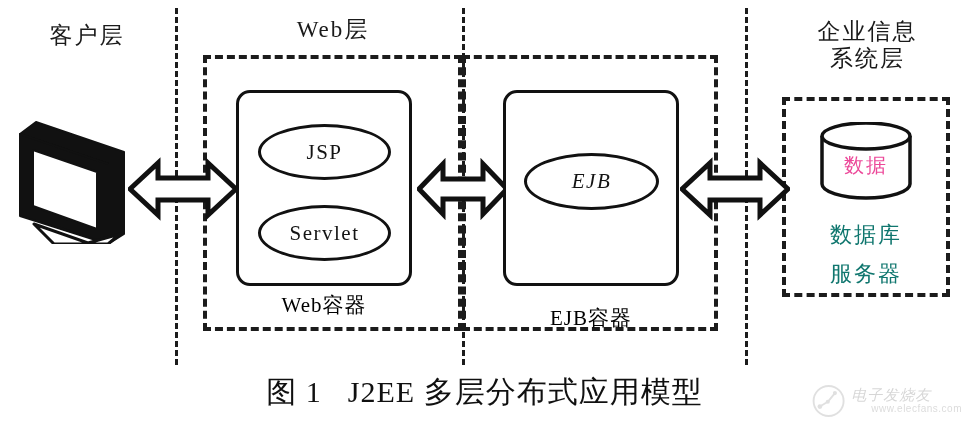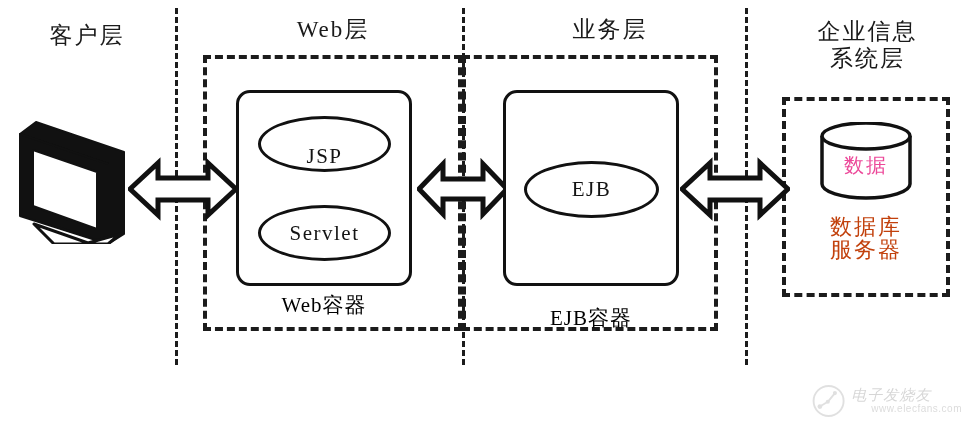--- a/index.html
+++ b/index.html
@@ -105,22 +105,22 @@
     letter-spacing: 2px;
     text-align: center;
     white-space: nowrap;
     user-select: none;
   }
   .eis-caption {
     position: absolute;
     text-align: center;
     font-family: Liberation Serif, serif;
     font-size: 22px;
-    line-height: 23px;
-    color: #c2410c;
+    line-height: 39px;
+    color: #0f766e;
     letter-spacing: 2px;
     white-space: pre-line;
     user-select: none;
   }
 
   
   .figure-caption {
     position: absolute;
     left: 0;
     right: 0;
@@ -169,21 +169,20 @@
 </style>
 </head>
 <body>
 
 <div id="canvas">
 
   <div class="tier-label" style="left:22px; top:22px; width:130px;">客户层</div>
 
   <div class="tier-label" style="left:238px; top:16px; width:190px;">Web层</div>
 
-  <div class="tier-label" style="left:515px; top:16px; width:190px;">业务层</div>
 
   <div class="tier-label" style="left:780px; top:18px; width:175px;">企业信息
 系统层</div>
 
   <div class="tier-divider" style="left:175px;"></div>
   <div class="tier-divider" style="left:462px;"></div>
   <div class="tier-divider" style="left:745px;"></div>
 
   <div class="layer-box" style="left:203px; top:55px; width:259px; height:276px;"></div>
 
@@ -219,49 +218,52 @@
   </div>
 
   <div class="arrow" style="left:680px; top:155px; width:110px; height:68px;">
     <svg width="110" height="68" viewBox="0 0 110 68" xmlns="http://www.w3.org/2000/svg">
       <path d="M2,34 L30,8 L30,23 L80,23 L80,8 L108,34 L80,60 L80,45 L30,45 L30,60 Z" fill="#ffffff" stroke="#111111" stroke-width="5" stroke-linejoin="miter"></path>
     </svg>
   </div>
 
   <div class="container-box" style="left:236px; top:90px; width:176px; height:196px;"></div>
 
-  <div class="ellipse" style="left:258px; top:116px; width:133px; height:56px;align-items:flex-end;">
+  <div class="ellipse" style="left:258px; top:124px; width:133px; height:56px;">
     <span>JSP</span>
   </div>
 
   <div class="ellipse" style="left:258px; top:205px; width:133px; height:56px;">
     <span>Servlet</span>
   </div>
 
   <div class="container-caption" style="left:236px; top:291px; width:176px;">Web容器</div>
 
   <div class="container-box" style="left:503px; top:90px; width:176px; height:196px;"></div>
 
-  <div class="ellipse" style="left:524px; top:161px; width:135px; height:57px;">
+  <div class="ellipse" style="left:524px; top:153px; width:135px; height:57px;font-style:italic;">
     <span>EJB</span>
   </div>
 
   <div class="container-caption" style="left:503px; top:304px; width:176px;">EJB容器</div>
 
   <div class="cylinder" style="left:818px; top:122px; width:96px; height:80px;">
     <svg width="96" height="80" viewBox="0 0 96 80" xmlns="http://www.w3.org/2000/svg">
       <path d="M4,14 L4,62 A44,14 0 0 0 92,62 L92,14" fill="#ffffff" stroke="#111111" stroke-width="3.5" stroke-linejoin="round"></path>
       <ellipse cx="48" cy="14" rx="44" ry="13" fill="#ffffff" stroke="#111111" stroke-width="3.5"></ellipse>
     </svg>
   </div>
   <div class="cyl-label" style="left:818px; top:152px; width:96px;">数据</div>
 
   <div class="eis-caption" style="left:790px; top:215px; width:152px;">数据库
 服务器</div>
 
+  <div class="figure-caption">
+    <span class="caption-num">图 1</span><span>J2EE 多层分布式应用模型</span>
+  </div>
 
   <div class="watermark">
     <svg width="42" height="42" viewBox="0 0 42 42" xmlns="http://www.w3.org/2000/svg">
       <circle cx="21" cy="21" r="19" fill="none" stroke="#9a9a9a" stroke-width="2.4"></circle>
       <path d="M10,28 L20,22 L29,11" fill="none" stroke="#9a9a9a" stroke-width="2.4" stroke-linecap="round" stroke-linejoin="round"></path>
       <circle cx="10" cy="28" r="3" fill="#9a9a9a"></circle>
       <circle cx="20" cy="22" r="2.6" fill="#9a9a9a"></circle>
       <circle cx="29" cy="11" r="2.6" fill="#9a9a9a"></circle>
     </svg>
     <span class="wm-text">

